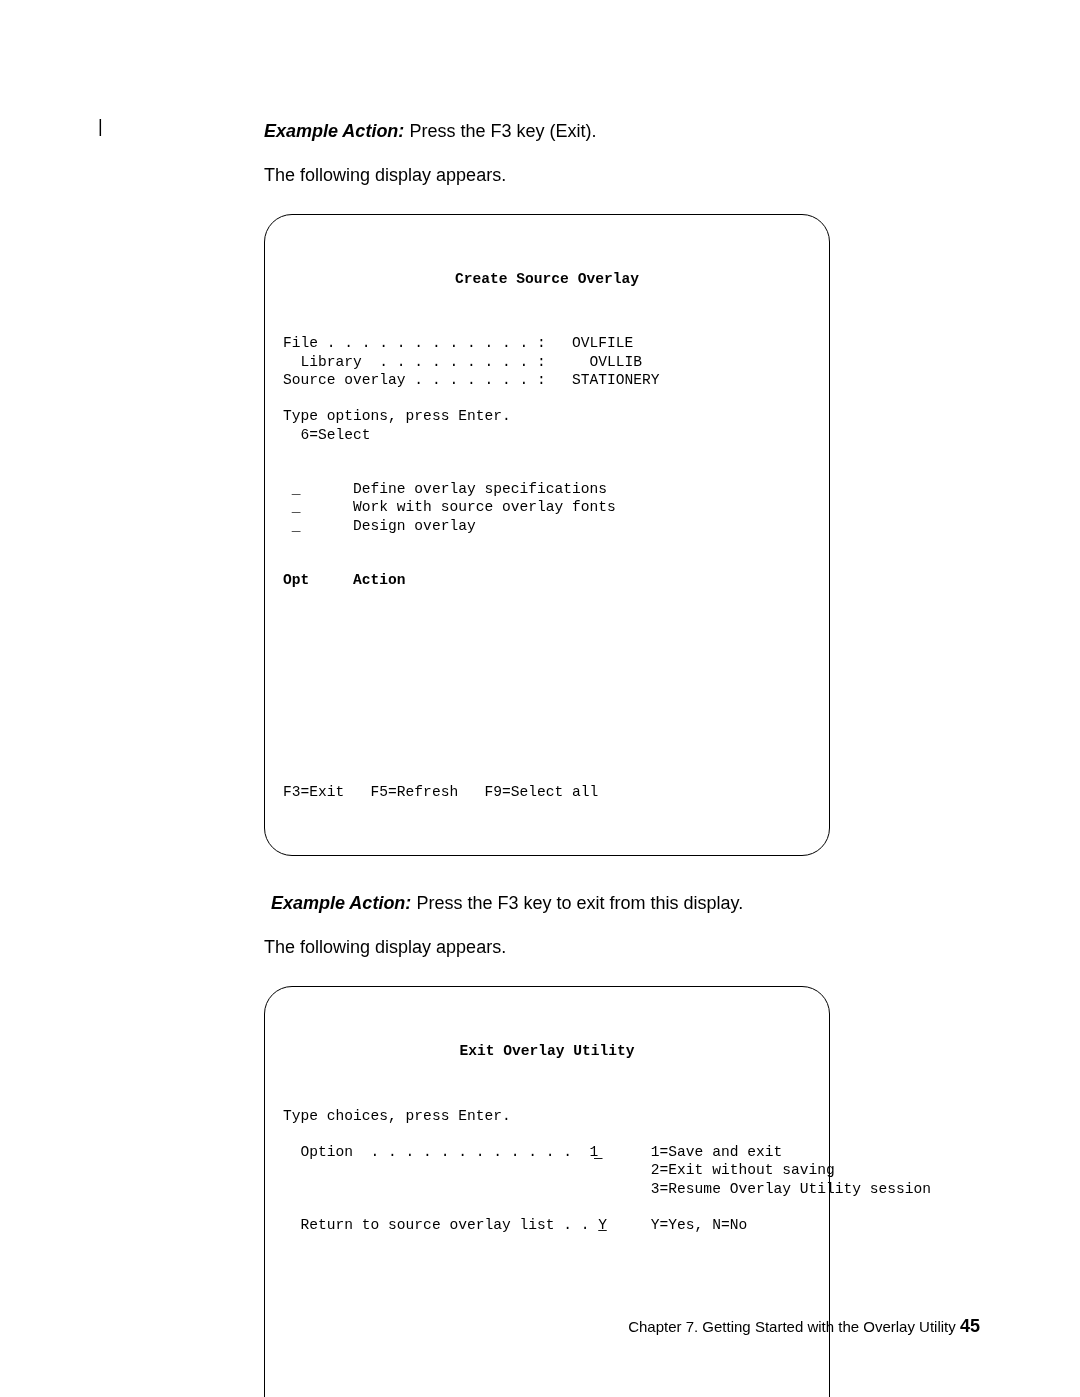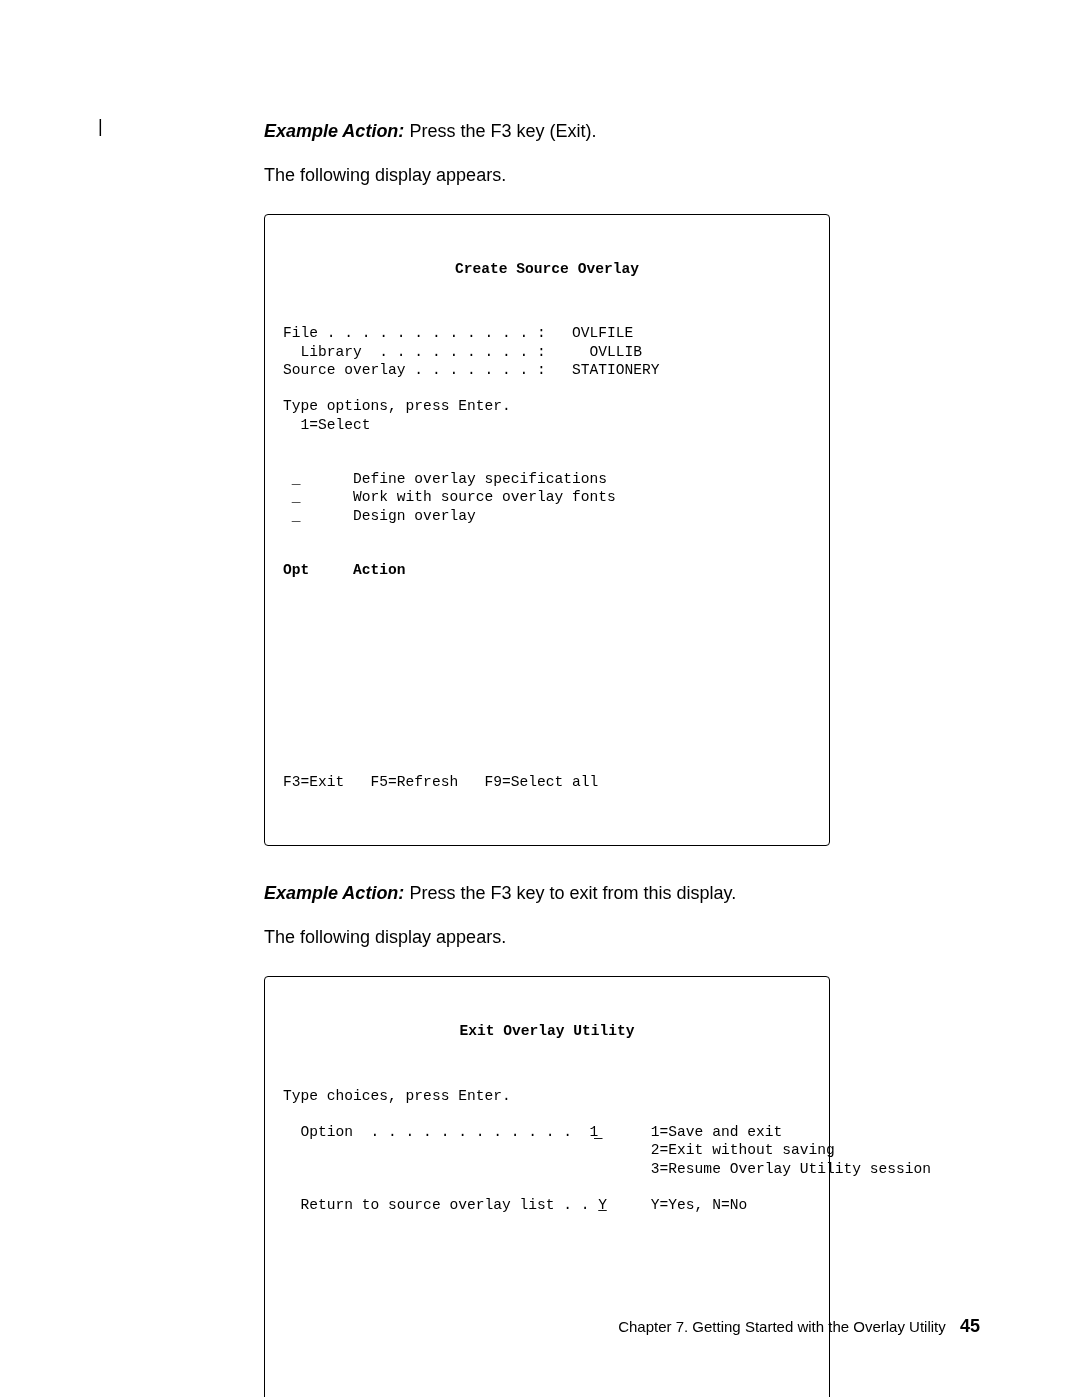--- a/index.html
+++ b/index.html
@@ -38,22 +38,22 @@
     line-height: 1.45;
     margin: 18px 0 0 0;
     font-family: Arial, Helvetica, sans-serif;
   }
   .label-bold {
     font-weight: bold;
     font-style: italic;
   }
   .screen-box {
     border: 1px solid #000;
-    border-radius: 4px;
-    padding: 8px 18px 18px 18px;
+    border-radius: 28px;
+    padding: 18px 18px 18px 18px;
     margin-top: 26px;
     font-family: "Courier New", Courier, monospace;
     font-size: 14.6px;
     line-height: 1.25;
     white-space: pre;
     width: 528px;
   }
   .screen-title {
     display: block;
     text-align: center;
@@ -78,21 +78,21 @@
   }
   .footer {
     position: absolute;
     bottom: 60px;
     right: 100px;
     font-size: 15px;
   }
   .footer .pagenum {
     font-weight: bold;
     font-size: 18px;
-    margin-left: 10px;
+    margin-left: 0;
   }
 </style>
 </head>
 <body>
 
 <div class="page">
 
   <span class="change-bar" style="top:116px;">|</span>
 
 
@@ -104,31 +104,31 @@
 
     <p class="para">The following display appears.</p>
 
     <div class="screen-box">
       <span class="screen-title">Create Source Overlay</span>
       <span class="screen-content">File . . . . . . . . . . . . :   OVLFILE
   Library  . . . . . . . . . :     OVLLIB
 Source overlay . . . . . . . :   STATIONERY
 
 Type options, press Enter.
-  1=Select
+  6=Select
 </span>
       <span class="screen-content"> _      Define overlay specifications
  _      Work with source overlay fonts
  _      Design overlay</span>
       <span class="screen-content screen-col-heads">Opt     Action</span>
       <div class="screen-spacer"></div>
       <span class="screen-fkeys">F3=Exit   F5=Refresh   F9=Select all</span>
     </div>
 
-    <p class="para" style="margin-top:34px;">
+    <p class="para" style="margin-top:34px;margin-left:7px;">
       <span class="label-bold">Example Action:</span><span>  Press the F3 key to exit from this display.</span>
     </p>
 
     <p class="para">The following display appears.</p>
 
     <div class="screen-box">
       <span class="screen-title">Exit Overlay Utility</span>
       <span class="screen-content">Type choices, press Enter.
 
   Option  . . . . . . . . . . . .  1̲      1=Save and exit

